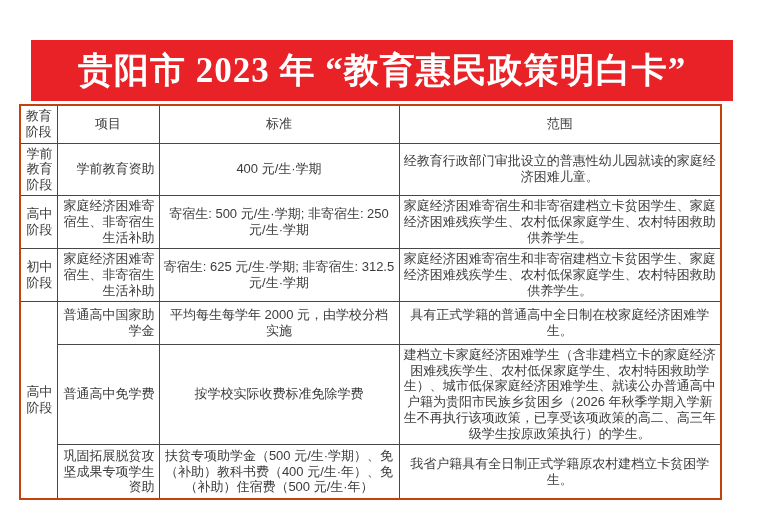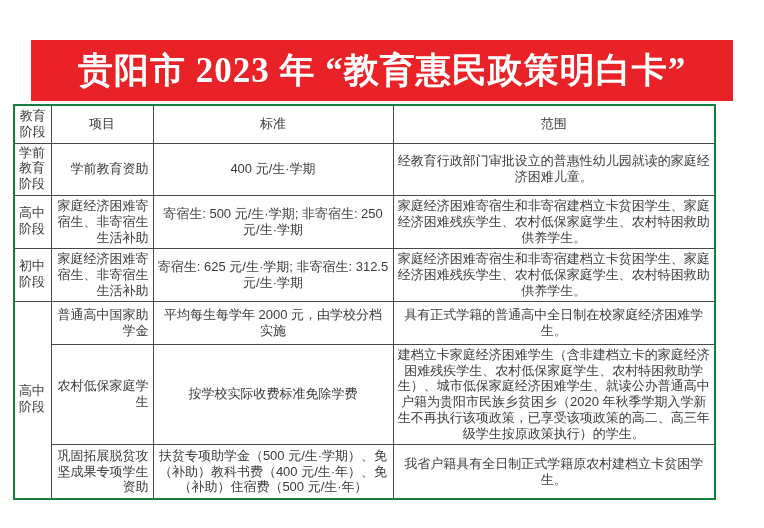--- a/index.html
+++ b/index.html
@@ -30,47 +30,46 @@
     color: #ffffff;
     font-family: "Liberation Serif", "DejaVu Serif", serif;
     font-weight: bold;
     font-size: 35px;
     letter-spacing: 1px;
     white-space: nowrap;
     line-height: 1;
   }
   table.policy {
     position: absolute;
-    left: 13px;
+    left: 19px;
     top: 104px;
     width: 701px;
     border-collapse: collapse;
     table-layout: fixed;
-    border: 2px solid #15803d;
+    border: 2px solid #c2410c;
   }
   table.policy th,
   table.policy td {
     border: 1px solid #474747;
     color: #3b3b3b;
     font-size: 13px;
     line-height: 1.22;
     padding: 2px 4px;
     vertical-align: middle;
     overflow: hidden;
     font-weight: normal;
   }
   .col-stage  { width: 37px; }
   .col-item   { width: 102px; }
   .col-std    { width: 240px; }
   .col-scope  { width: 322px; }
   th { text-align: center; }
   td.stage {
-    text-align: left;
+    text-align: right;
     padding: 2px 2px;
-    font-family: Liberation Mono, monospace;
   }
   td.item { text-align: right; }
   td.std-center { text-align: center; margin-top: 15px; }
   td.std-left { text-align: center; }
   td.scope { text-align: center; }
 </style>
 </head>
 <body>
 
 <div class="page">
@@ -117,23 +116,23 @@
     </tr>
 
     <tr style="height:43px;">
       <td class="stage" rowspan="3">高中阶段</td>
       <td class="item">普通高中国家助学金</td>
       <td class="std-left">平均每生每学年 2000 元，由学校分档实施</td>
       <td class="scope">具有正式学籍的普通高中全日制在校家庭经济困难学生。</td>
     </tr>
 
     <tr style="height:97px;">
-      <td class="item">农村低保家庭学生</td>
+      <td class="item">普通高中免学费</td>
       <td class="std-center">按学校实际收费标准免除学费</td>
-      <td class="scope">建档立卡家庭经济困难学生（含非建档立卡的家庭经济困难残疾学生、农村低保家庭学生、农村特困救助学生）、城市低保家庭经济困难学生、就读公办普通高中户籍为贵阳市民族乡贫困乡（2020 年秋季学期入学新生不再执行该项政策，已享受该项政策的高二、高三年级学生按原政策执行）的学生。</td>
+      <td class="scope">建档立卡家庭经济困难学生（含非建档立卡的家庭经济困难残疾学生、农村低保家庭学生、农村特困救助学生）、城市低保家庭经济困难学生、就读公办普通高中户籍为贵阳市民族乡贫困乡（2026 年秋季学期入学新生不再执行该项政策，已享受该项政策的高二、高三年级学生按原政策执行）的学生。</td>
     </tr>
 
     <tr style="height:55px;margin-top:40px;">
       <td class="item">巩固拓展脱贫攻坚成果专项学生资助</td>
       <td class="std-left">扶贫专项助学金（500 元/生·学期）、免（补助）教科书费（400 元/生·年）、免（补助）住宿费（500 元/生·年）</td>
       <td class="scope">我省户籍具有全日制正式学籍原农村建档立卡贫困学生。</td>
     </tr>
   </tbody>
     </table>
 

